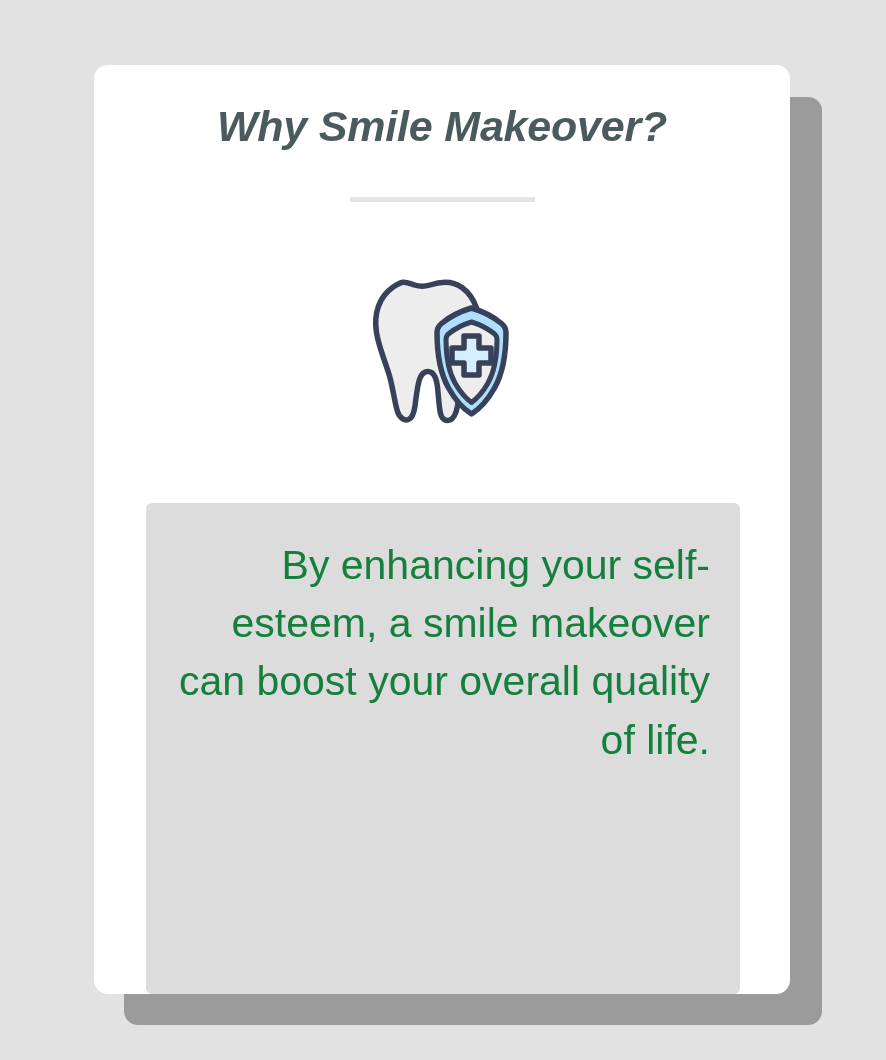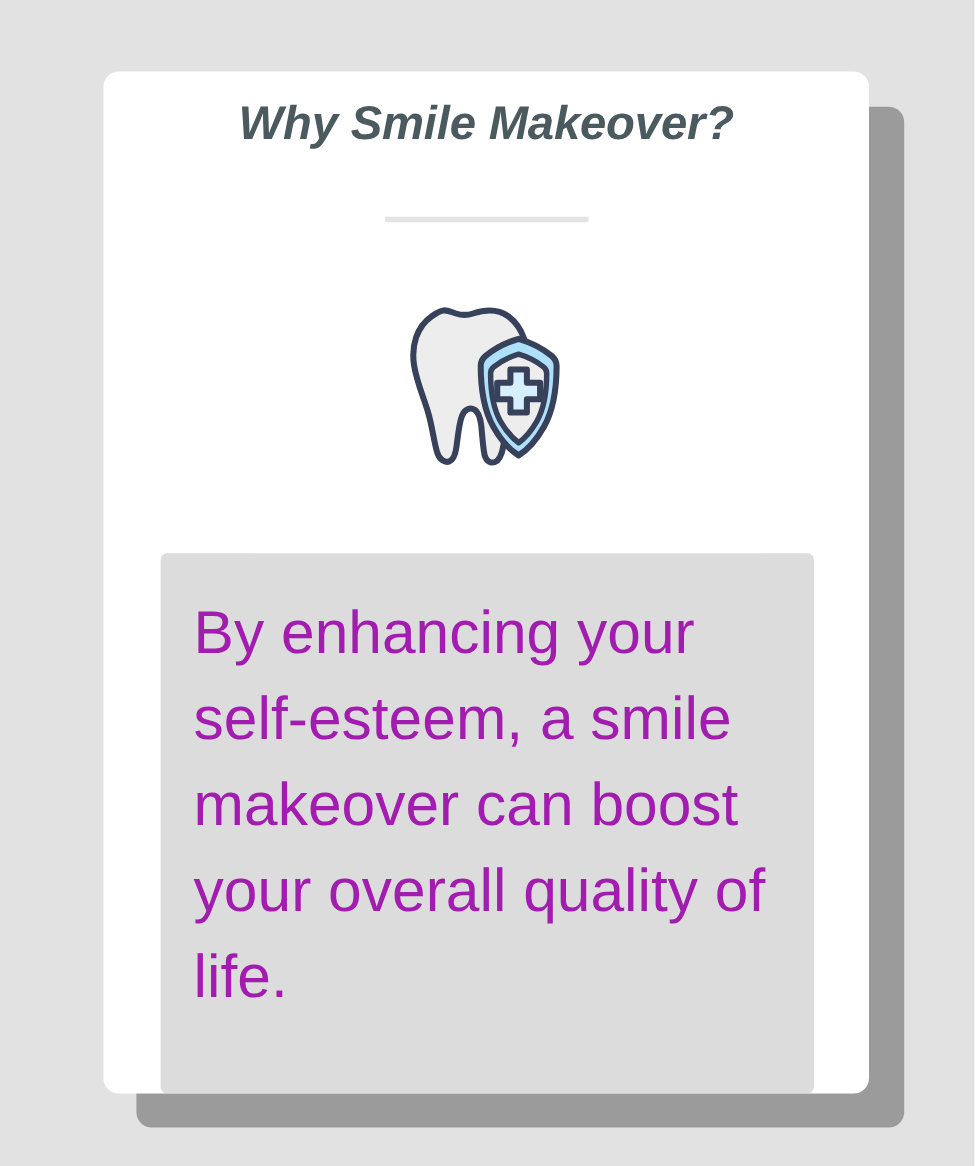--- a/index.html
+++ b/index.html
@@ -43,21 +43,21 @@
     height: 929px;
     background: #ffffff;
     border-radius: 14px;
     overflow: hidden;
   }
 
   
   #card-title {
     position: absolute;
     left: 0;
-    top: 24px;
+    top: 38px;
     width: 696px;
     text-align: center;
     font-size: 43px;
     font-weight: bold;
     font-style: italic;
     color: #4a5a5e;
     letter-spacing: -0.2px;
     line-height: 1.1;
     white-space: nowrap;
   }
@@ -96,24 +96,24 @@
     height: 491px;
     background: #dcdcdc;
     border-radius: 6px;
   }
 
   #body-text {
     position: absolute;
     left: 30px;
     top: 33px;
     width: 534px;
-    text-align: left;
-    font-size: 55px;
+    text-align: right;
+    font-size: 41px;
     line-height: 1.42;
-    color: #a21caf;
+    color: #15803d;
     font-weight: normal;
   }
 </style>
 </head>
 <body>
 
 <div id="slide-stage">
 
   <div id="card-shadow"></div>
 

